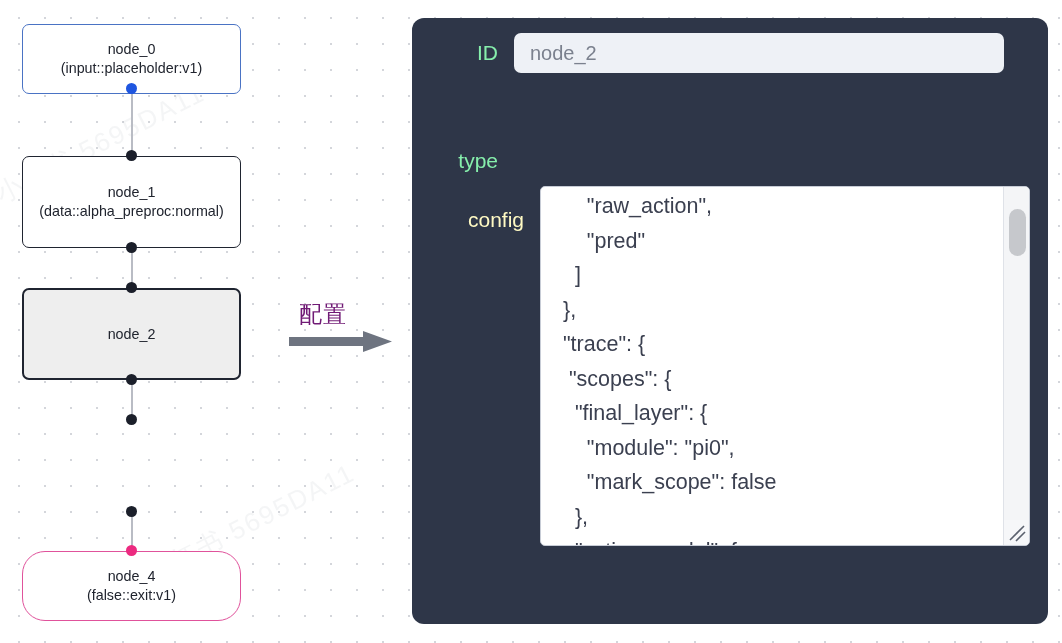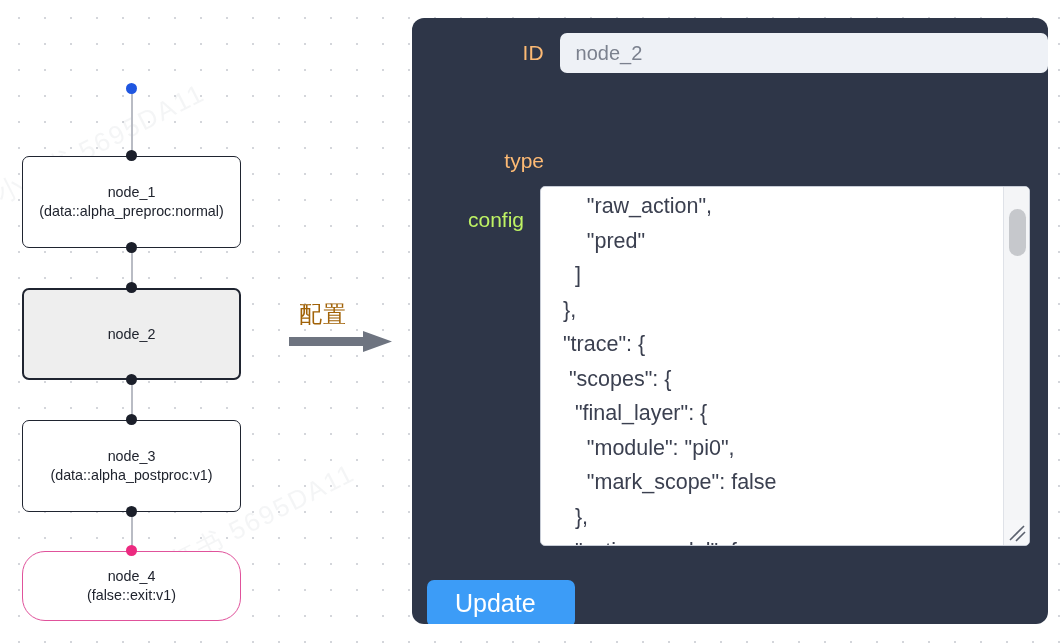--- a/index.html
+++ b/index.html
@@ -108,21 +108,21 @@
   .e12 { top: 247px; height: 40px; }
   .e23 { top: 379px; height: 40px; }
   .e34 { top: 511px; height: 40px; }
 
   
   .transition-label {
     position: absolute;
     left: 299px;
     top: 299px;
     font-size: 23px;
-    color: #a16207;
+    color: #701a75;
     font-family: "DejaVu Sans", sans-serif;
     letter-spacing: 1px;
     white-space: nowrap;
   }
   .arrow-wrap {
     position: absolute;
     left: 289px;
     top: 330px;
     width: 104px;
     height: 24px;
@@ -142,24 +142,24 @@
 
   .field-row {
     position: absolute;
     display: flex;
     align-items: center;
   }
   .row-id   { left: 0;  top: 15px;  width: 636px; }
   .row-type { left: 0;  top: 92px;  width: 636px; margin-top: 39px; }
 
   .field-label {
-    width: 148px;
+    width: 102px;
     text-align: right;
     padding-right: 16px;
-    color: #fdba74;
+    color: #86efac;
     font-size: 21px;
     font-family: "Liberation Sans", sans-serif;
   }
 
   .field-input {
     width: 490px;
     height: 40px;
     background: #eef1f6;
     border: none;
     border-radius: 7px;
@@ -170,21 +170,21 @@
     outline: none;
   }
 
   .config-label {
     position: absolute;
     left: 0;
     top: 190px;
     width: 128px;
     text-align: right;
     padding-right: 16px;
-    color: #bef264;
+    color: #fef9c3;
     font-size: 21px;
   }
 
   .config-box {
     position: absolute;
     left: 128px;
     top: 168px;
     width: 490px;
     height: 360px;
     background: #ffffff;
@@ -262,30 +262,30 @@
   <div class="watermark wm1">小红书 5695DA11</div>
   <div class="watermark wm2">小红书 5695DA11</div>
   <div class="watermark wm3">小红书 5695DA11</div>
   <div class="watermark wm4">小红书 5695DA11</div>
 
   <div class="edge e01"></div>
   <div class="edge e12"></div>
   <div class="edge e23"></div>
   <div class="edge e34"></div>
 
+  <div class="node n0">
+    <span class="nid">node_0</span>
+    <span class="ntype">(input::placeholder:v1)</span>
+  </div>
   <div class="node n1">
     <span class="nid">node_1</span>
     <span class="ntype">(data::alpha_preproc:normal)</span>
   </div>
   <div class="node n2">
     <span class="nid">node_2</span>
-  </div>
-  <div class="node n3">
-    <span class="nid">node_3</span>
-    <span class="ntype">(data::alpha_postproc:v1)</span>
   </div>
   <div class="node n4">
     <span class="nid">node_4</span>
     <span class="ntype">(false::exit:v1)</span>
   </div>
 
   <div class="port blue p0-out"></div>
   <div class="port p1-in"></div>
   <div class="port p1-out"></div>
   <div class="port p2-in"></div>
@@ -330,16 +330,15 @@
         <div class="config-thumb"></div>
       </div>
       <div class="resize-grip">
         <svg width="24" height="24" viewBox="0 0 24 24">
           <line x1="20" y1="6" x2="6" y2="20" stroke="#5b616e" stroke-width="1.6"></line>
           <line x1="21" y1="12" x2="12" y2="21" stroke="#5b616e" stroke-width="1.6"></line>
         </svg>
       </div>
     </div>
 
-    <button class="update-button">Update</button>
   </div>
 
 </div>
 
 </body></html>

